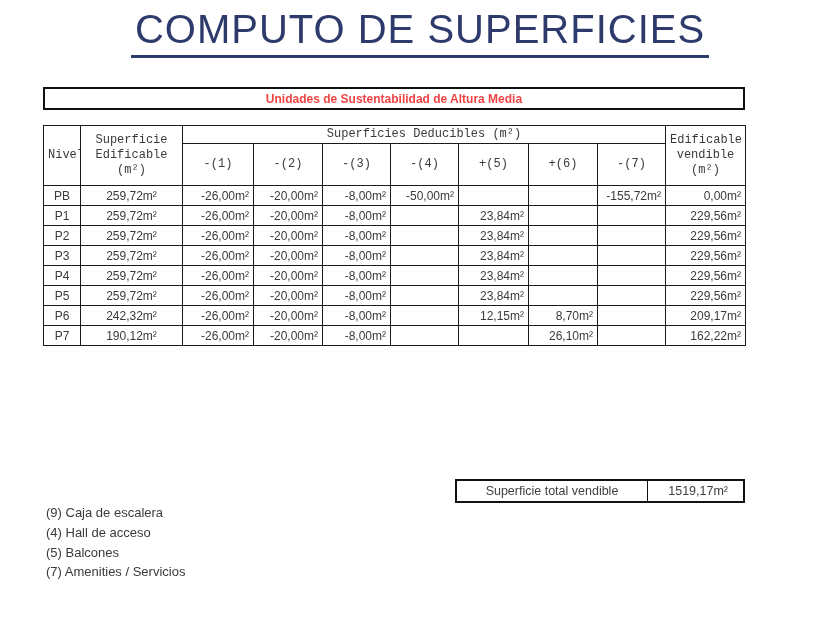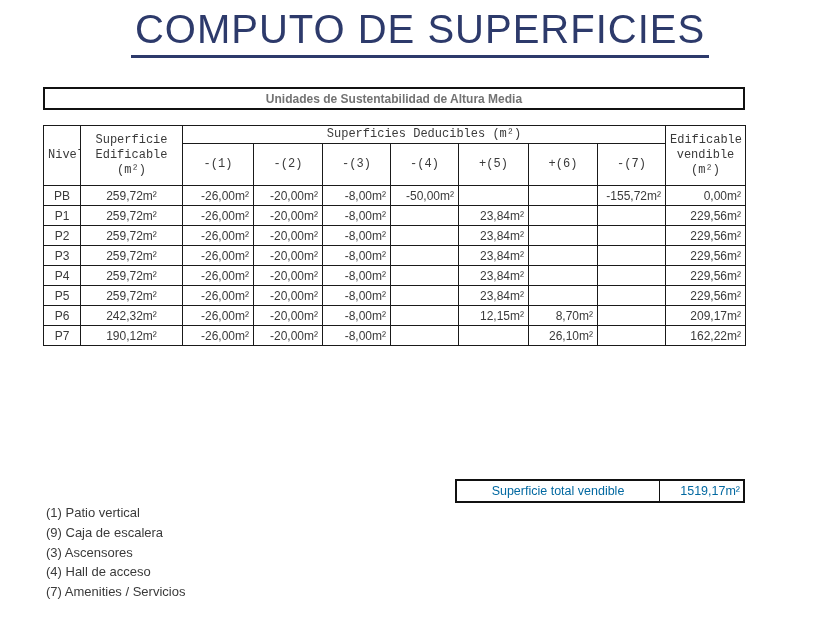--- a/index.html
+++ b/index.html
@@ -17,21 +17,21 @@
     font-size:40px;letter-spacing:1px;font-weight:400;
     color:#2d3a6b;
     border-bottom:3px solid #2d3a6b;
     padding:0 4px 3px 4px;
     line-height:1.15;
   }
   .subtitle-box{
     position:absolute;left:43px;top:87px;width:698px;height:19px;
     border:2px solid #111111;
     display:flex;align-items:center;justify-content:center;
-    font-size:12px;font-weight:bold;color:#737373;
+    font-size:12px;font-weight:bold;color:#ef4444;
     background:#fff;
   }
   table.main{
     position:absolute;left:43px;top:125px;width:702px;
     border-collapse:collapse;table-layout:fixed;
     font-size:12px;color:#3a3a3a;
   }
   table.main th, table.main td{
     border:1px solid #1a1a1a;
     padding:0 4px;
@@ -42,29 +42,29 @@
   table.main th{white-space:normal;line-height:1.25;font-family:Liberation Mono, monospace;}
   tr.hdr1 th{height:17px;}
   tr.hdr2 th{height:41px;}
   tr.datarow td{height:19px;}
   .c{text-align:center;}
   .r{text-align:right;}
   .total-box{
     position:absolute;left:455px;top:479px;width:290px;height:24px;
     border:2px solid #111111;
     display:flex;box-sizing:border-box;
-    font-size:12.5px;color:#0369a1;background:#fff;
+    font-size:12.5px;color:#404040;background:#fff;
   }
   .total-label{
     flex:1;display:flex;align-items:center;justify-content:center;
   }
   .total-value{
     width:80px;border-left:1px solid #111;
     display:flex;align-items:center;justify-content:flex-end;
-    padding-right:3px;
+    padding-right:15px;
   }
   .notes{
     position:absolute;left:46px;top:503px;
     font-size:13px;color:#3a3a3a;
   }
   .note-line{
     height:19.7px;display:flex;align-items:center;
   }
 </style>
 </head>
@@ -205,18 +205,17 @@
   </tr>
 </tbody>
   </table>
 
 <div class="total-box">
   <div class="total-label">Superficie total vendible</div>
   <div class="total-value">1519,17m²</div>
 </div>
 
 <div class="notes">
-  <div class="note-line">(1) Patio vertical</div>
   <div class="note-line">(9) Caja de escalera</div>
-  <div class="note-line">(3) Ascensores</div>
   <div class="note-line">(4) Hall de acceso</div>
+  <div class="note-line">(5) Balcones</div>
   <div class="note-line">(7) Amenities / Servicios</div>
 </div>
 
 </body></html>

